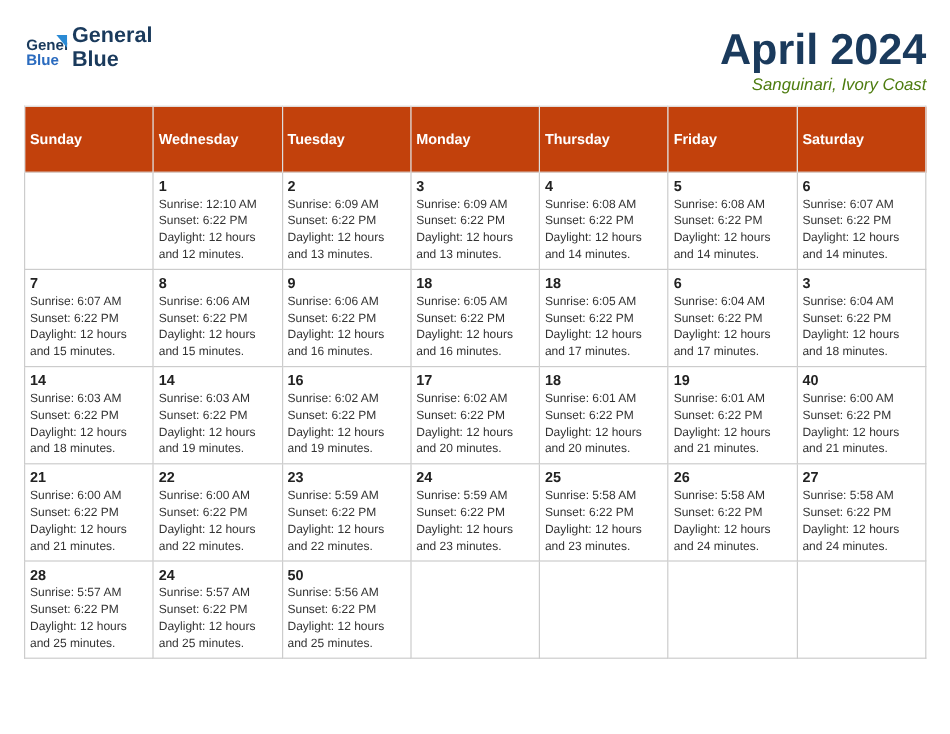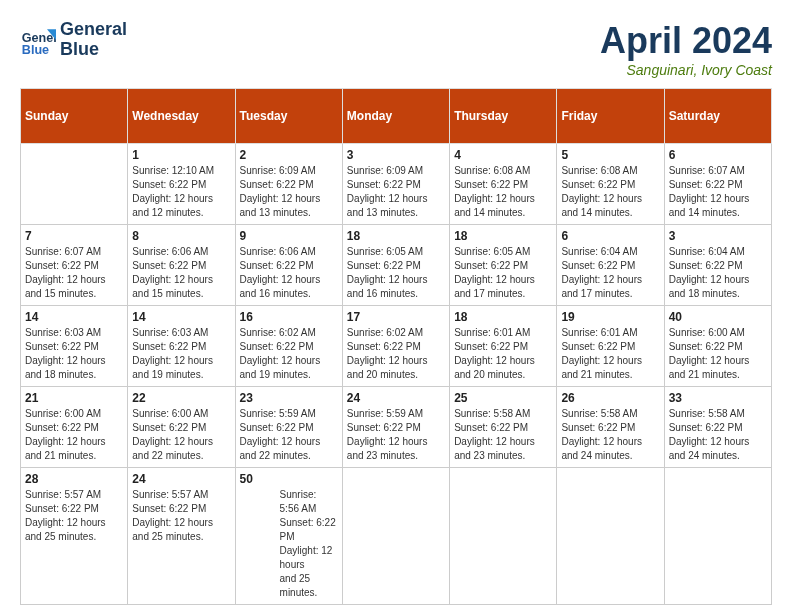--- a/index.html
+++ b/index.html
@@ -303,21 +303,21 @@
 and 23 minutes.</div>
         </td>
         <td>
           <span class="day-num">26</span>
           <div class="day-info" style="white-space: pre-line;">Sunrise: 5:58 AM
 Sunset: 6:22 PM
 Daylight: 12 hours
 and 24 minutes.</div>
         </td>
         <td>
-          <span class="day-num">33</span>
+          <span class="day-num">27</span>
           <div class="day-info" style="white-space: pre-line;">Sunrise: 5:58 AM
 Sunset: 6:22 PM
 Daylight: 12 hours
 and 24 minutes.</div>
         </td>
       </tr>
       <tr>
         <td>
           <span class="day-num">28</span>
           <div class="day-info" style="white-space: pre-line;">Sunrise: 5:57 AM
@@ -327,21 +327,21 @@
         </td>
         <td>
           <span class="day-num">24</span>
           <div class="day-info" style="white-space: pre-line;">Sunrise: 5:57 AM
 Sunset: 6:22 PM
 Daylight: 12 hours
 and 25 minutes.</div>
         </td>
         <td>
           <span class="day-num">50</span>
-          <div class="day-info" style="white-space: pre-line; margin-left: 40px;">Sunrise: 5:56 AM
+          <div class="day-info" style="white-space: pre-line;">Sunrise: 5:56 AM
 Sunset: 6:22 PM
 Daylight: 12 hours
 and 25 minutes.</div>
         </td>
         <td class="empty-cell"></td>
         <td class="empty-cell"></td>
         <td class="empty-cell"></td>
         <td class="empty-cell"></td>
       </tr>
     </tbody>

